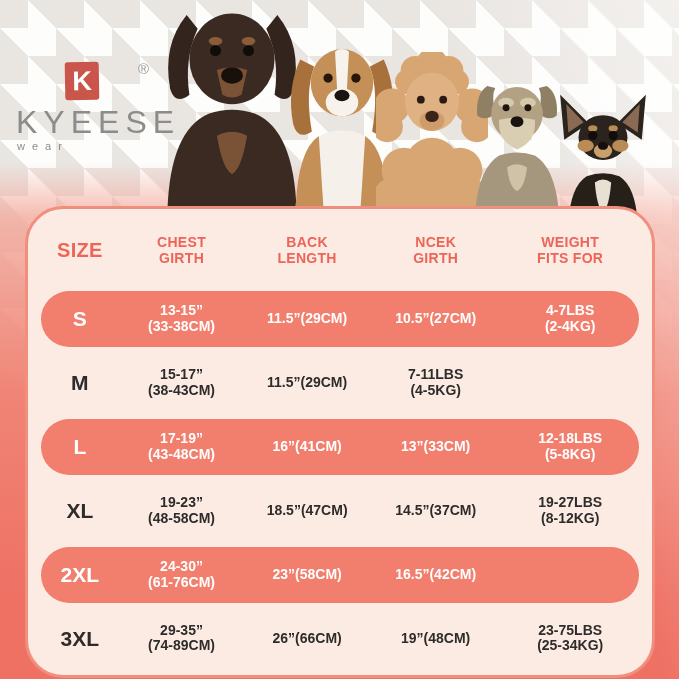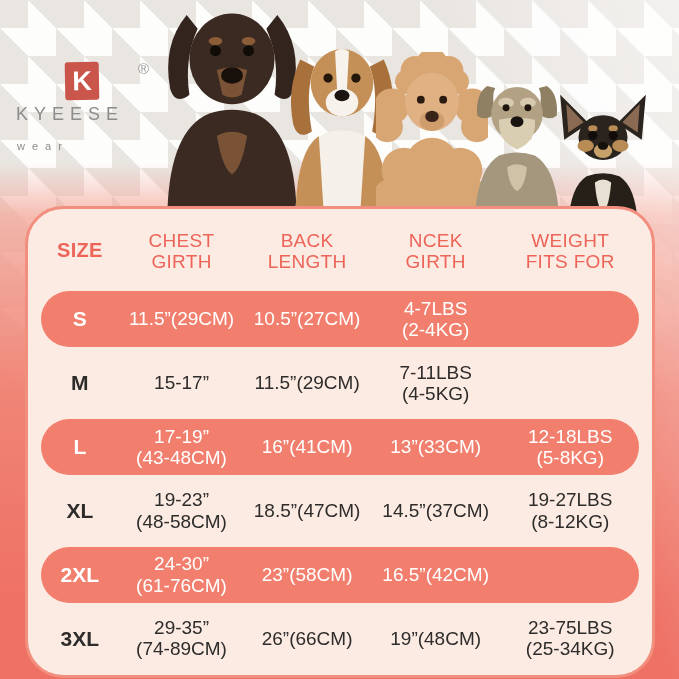--- a/index.html
+++ b/index.html
@@ -33,22 +33,22 @@
   
   .logo { position:absolute; left:0; top:0; width:170px; z-index:2; }
   .logo-square {
     position:absolute; left:65px; top:62px; width:34px; height:38px;
     background:var(--logo-red,#ca564b); border-radius:3px; transform:rotate(-1deg);
     display:flex; align-items:center; justify-content:center;
     color:#fff; font-size:27px; font-weight:bold;
   }
   .reg-mark { position:absolute; left:138px; top:60px; font-size:15px; color:#9a9a9a; }
   .brand-name {
-    position:absolute; left:10px; top:104px; width:152px; text-align:left;
-    font-size:18px; letter-spacing:6px; color:var(--logo-gray,#8c8c8c); font-weight:400;
+    position:absolute; left:10px; top:104px; width:152px; text-align:center;
+    font-size:32px; letter-spacing:6px; color:var(--logo-gray,#8c8c8c); font-weight:400;
     text-indent:6px;
   }
   .brand-sub {
     position:absolute; left:10px; top:140px; width:152px; 
     font-size:11px; letter-spacing:7px; color:var(--logo-gray,#8c8c8c);
     text-indent:7px;
   }
   
   .card {
     position:absolute; z-index:3;
@@ -68,21 +68,21 @@
     color:var(--header-text,#ed6458);
     font-size:20px; font-weight:800; line-height:1.08; letter-spacing:0.3px;
   }
   .tbody { flex:1; display:flex; flex-direction:column; justify-content:space-between; }
   .trow { height:61px; color:var(--dark-text,#2e2c2b); }
   .trow.hl {
     height:56px; margin:2px 0;
     background:var(--accent-coral,#f27f6d);
     border-radius:999px; color:#fff;
   }
-  .cell { font-size:19px; font-weight:400; line-height:1.12; }
+  .cell { font-size:14px; font-weight:700; line-height:1.12; }
   .cell.two span { display:block; }
   .size-cell { font-size:21px; font-weight:700; }
 </style>
 </head>
 <body>
 
 <svg class="houndstooth" width="679" height="679">
   <defs>
     <pattern id="ht" width="56" height="56" patternUnits="userSpaceOnUse">
       <g fill="#e9e5e1">
@@ -214,31 +214,36 @@
         <span>GIRTH</span>
     </div>
     <div class="th cell two">
       <span>WEIGHT</span>
         <span>FITS FOR</span>
     </div>
   </div>
   <div class="tbody">
       <div class="trow hl">
     <div class="cell size-cell">S</div>
+    <div class="cell two">
+      <span>13-15”</span>
+          <span>(33-38CM)</span>
+    </div>
     <div class="cell">11.5”(29CM)</div>
     <div class="cell">10.5”(27CM)</div>
     <div class="cell two">
       <span>4-7LBS</span>
           <span>(2-4KG)</span>
     </div>
   </div>
       <div class="trow">
     <div class="cell size-cell">M</div>
     <div class="cell two">
       <span>15-17”</span>
+          <span>(38-43CM)</span>
     </div>
     <div class="cell">11.5”(29CM)</div>
     <div class="cell two">
       <span>7-11LBS</span>
           <span>(4-5KG)</span>
     </div>
   </div>
       <div class="trow hl">
     <div class="cell size-cell">L</div>
     <div class="cell two">

